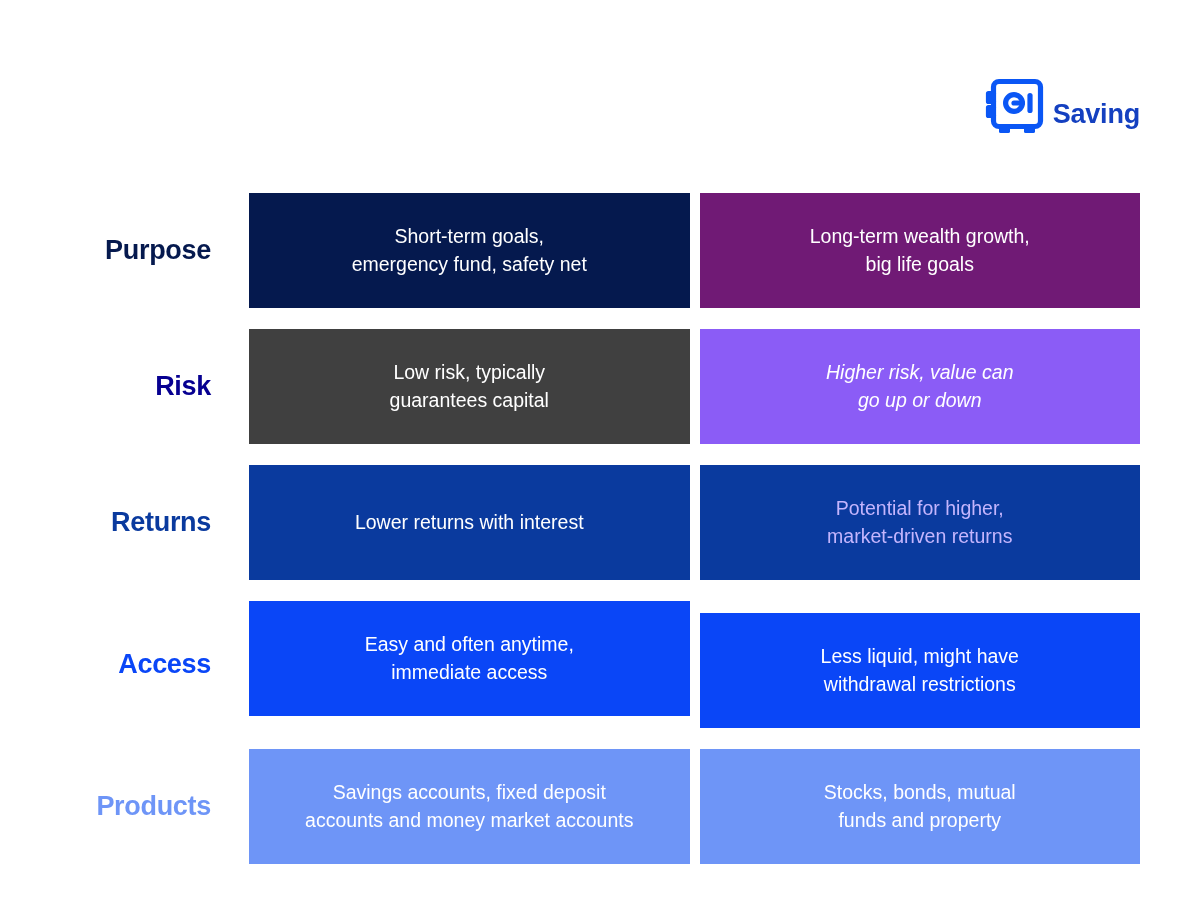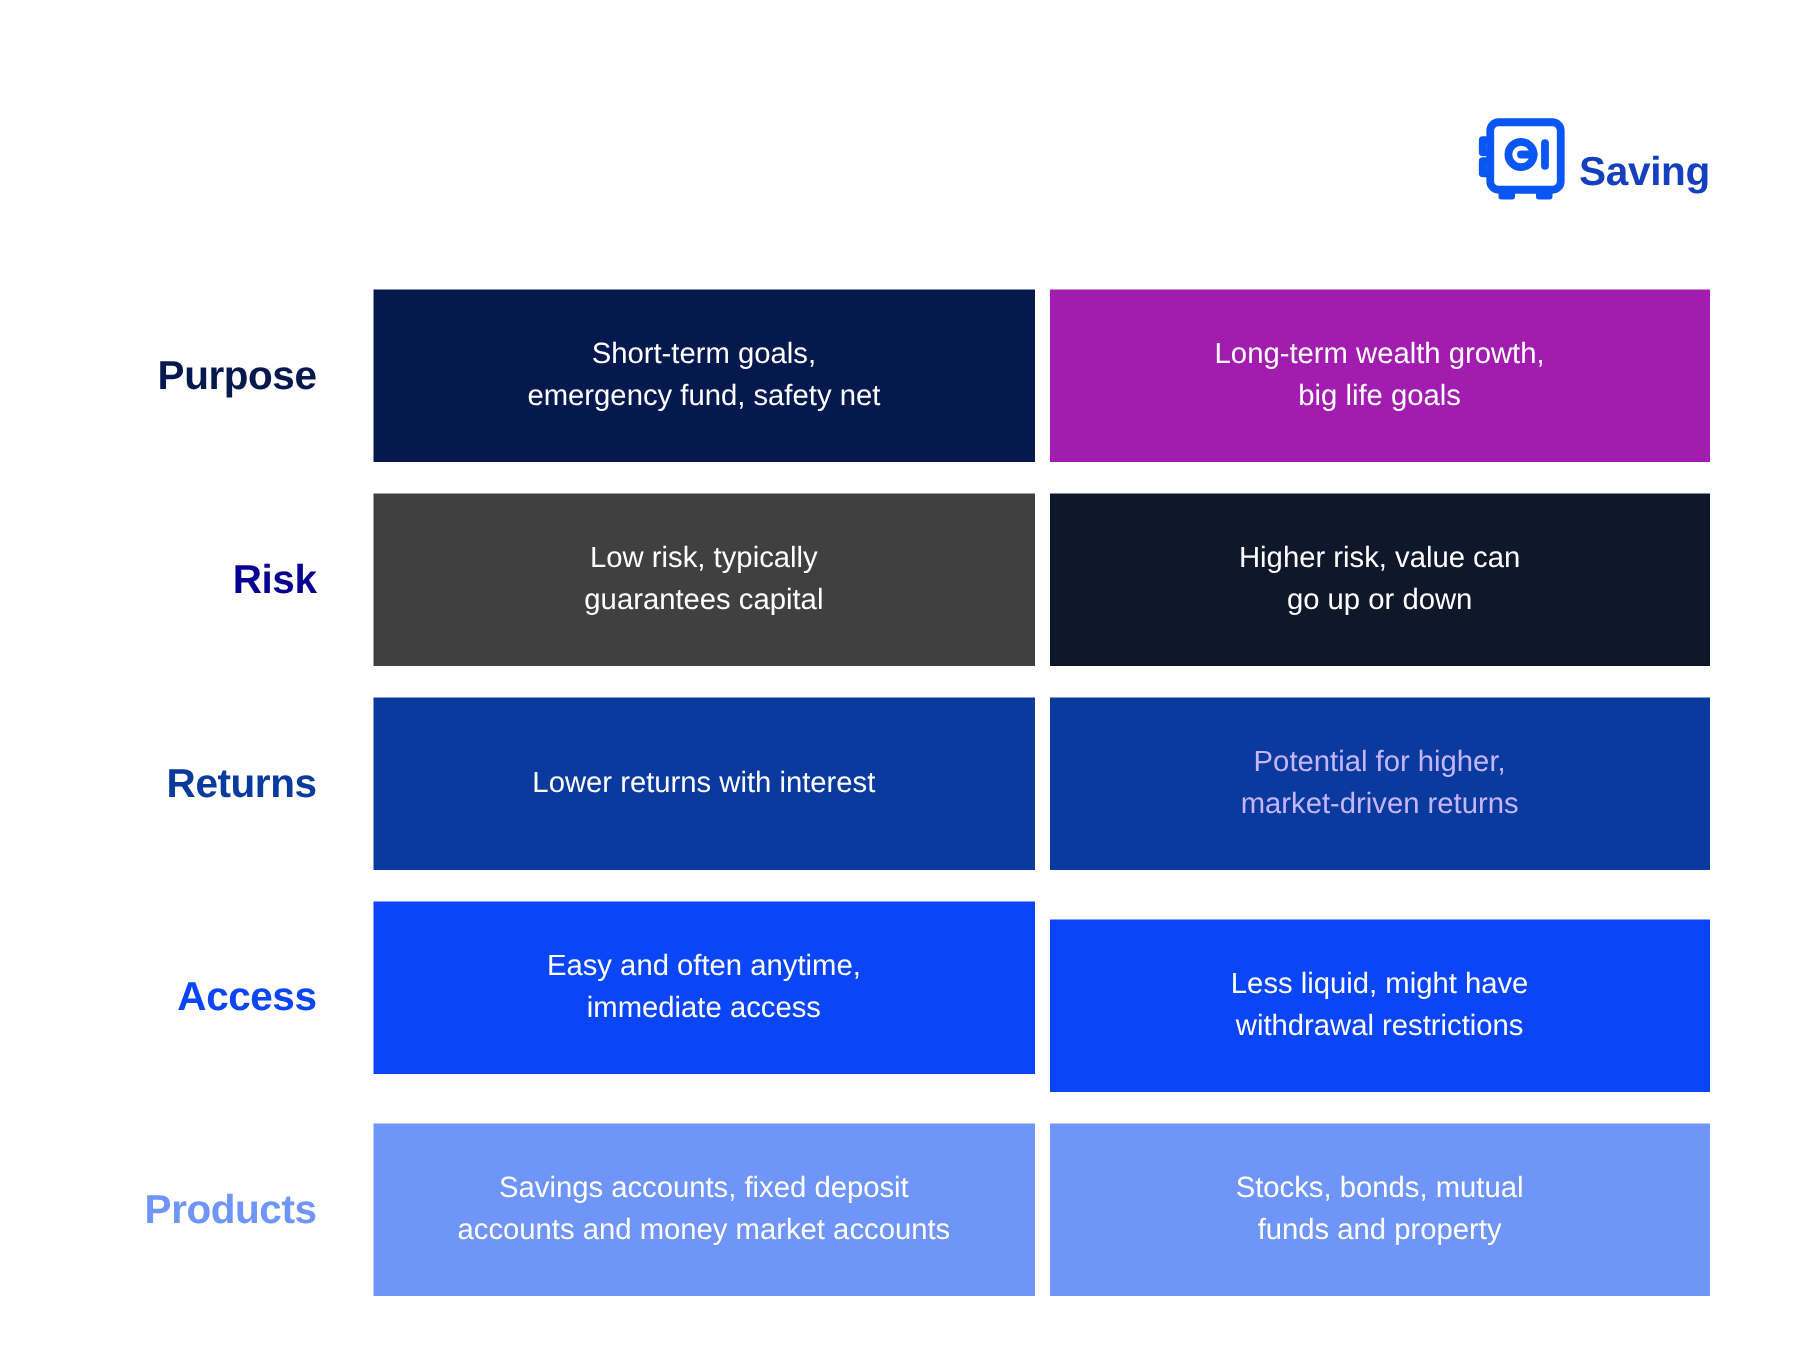--- a/index.html
+++ b/index.html
@@ -136,31 +136,31 @@
 
   </div>
 
   <div class="grid">
 
     <div class="row">
       <div class="row-label" style="color: rgb(5, 25, 78); padding-left: 26px;">Purpose</div>
       <div class="cells">
         <div class="cell" style="background-color: rgb(5, 25, 78); color: rgb(255, 255, 255);">Short-term goals,
 emergency fund, safety net</div>
-        <div class="cell" style="background-color: #a21caf; color: rgb(255, 255, 255);">Long-term wealth growth,
+        <div class="cell" style="background-color: #701a75; color: rgb(255, 255, 255);">Long-term wealth growth,
 big life goals</div>
       </div>
     </div>
 
     <div class="row">
       <div class="row-label" style="color: rgb(7, 0, 145);">Risk</div>
       <div class="cells">
         <div class="cell" style="background-color: #404040; color: rgb(255, 255, 255);">Low risk, typically
 guarantees capital</div>
-        <div class="cell" style="background-color: #0f172a; color: rgb(255, 255, 255);">Higher risk, value can
+        <div class="cell" style="background-color: #8b5cf6; color: rgb(255, 255, 255); font-style: italic;">Higher risk, value can
 go up or down</div>
       </div>
     </div>
 
     <div class="row">
       <div class="row-label" style="color: rgb(10, 58, 158);">Returns</div>
       <div class="cells">
         <div class="cell" style="background-color: rgb(10, 58, 158); color: rgb(255, 255, 255);">Lower returns with interest</div>
         <div class="cell" style="background-color: rgb(10, 58, 158); color: #c4b5fd;">Potential for higher,
 market-driven returns</div>

